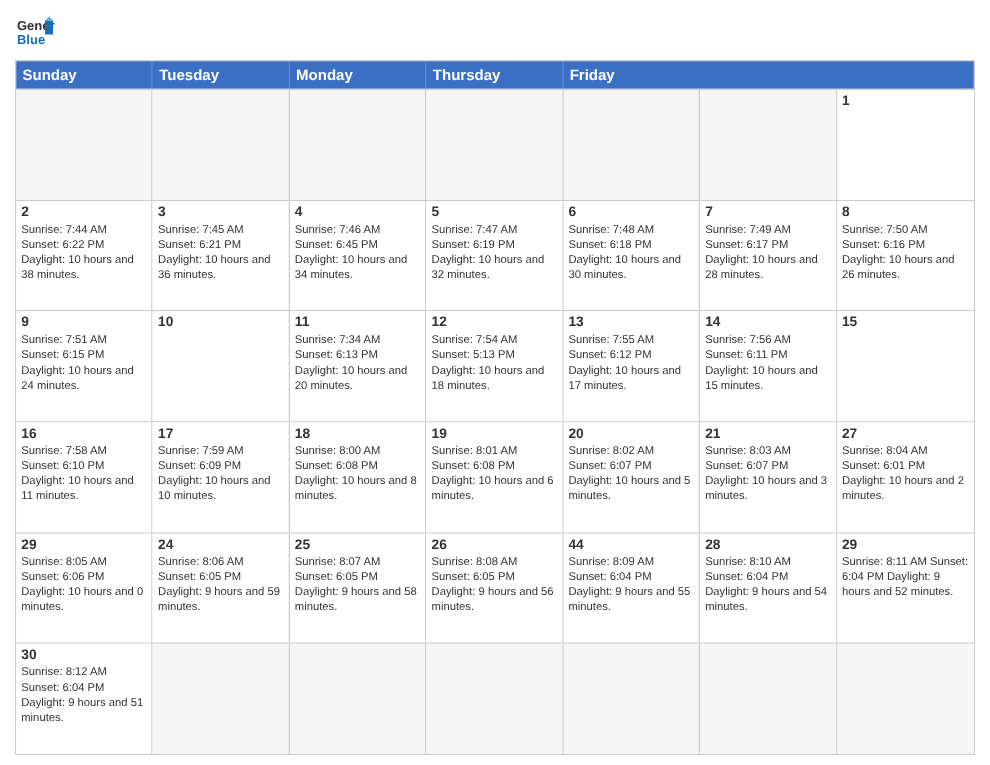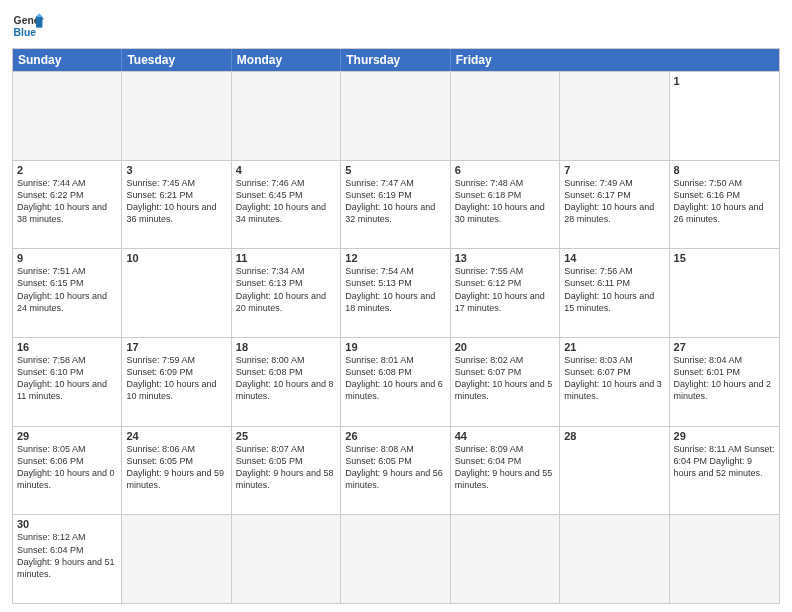--- a/index.html
+++ b/index.html
@@ -291,20 +291,23 @@
 Daylight: 9 hours and 56 minutes.</div>
           </div>
           <div class="cal-cell">
             <span class="day-num">44</span>
             <div class="cell-info">Sunrise: 8:09 AM
 Sunset: 6:04 PM
 Daylight: 9 hours and 55 minutes.</div>
           </div>
           <div class="cal-cell">
             <span class="day-num">28</span>
+            <div class="cell-info">Sunrise: 8:10 AM
+Sunset: 6:04 PM
+Daylight: 9 hours and 54 minutes.</div>
           </div>
           <div class="cal-cell">
             <span class="day-num">29</span>
             <div class="cell-info">Sunrise: 8:11 AM
 Sunset: 6:04 PM
 Daylight: 9 hours and 52 minutes.</div>
           </div>
         </div>
         <div class="cal-row">
           <div class="cal-cell">

